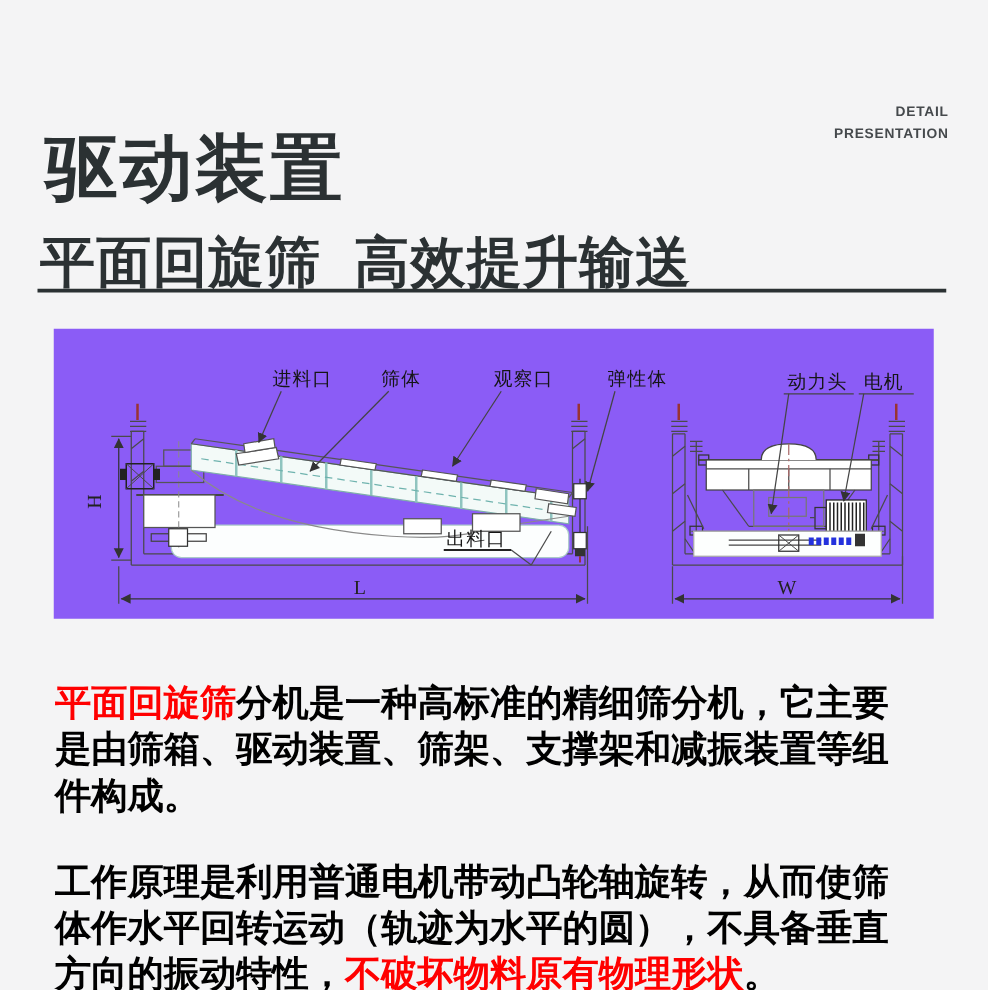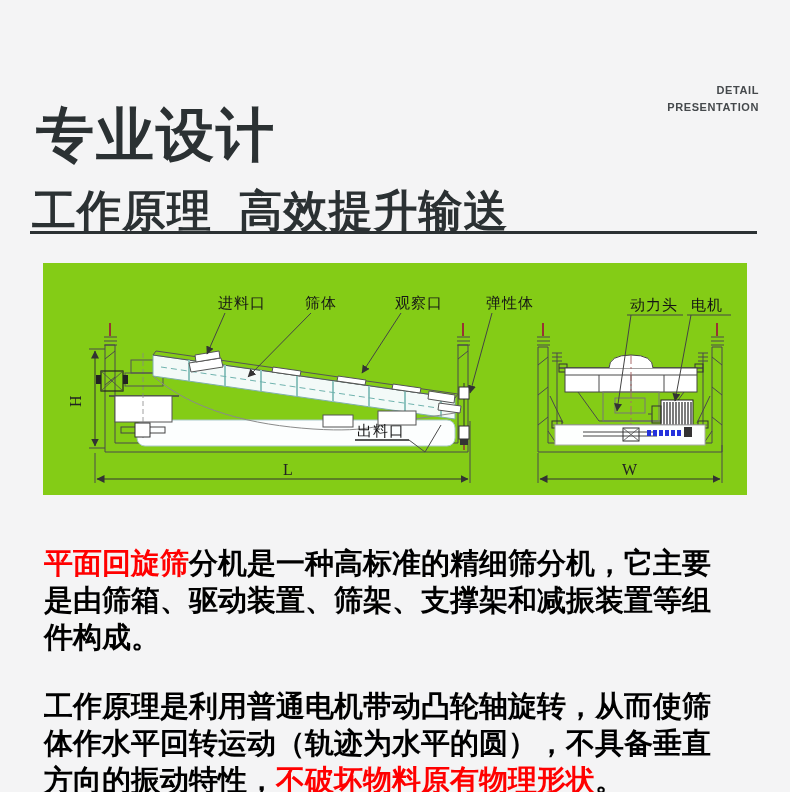--- a/index.html
+++ b/index.html
@@ -22,45 +22,45 @@
     position:absolute;right:31px;top:82px;text-align:right;
     font-size:11px;font-weight:700;color:#45494c;line-height:17px;
     letter-spacing:0.6px;
   }
   .divider{
     position:absolute;left:30px;top:231px;width:727px;height:3px;
     background:#2b3133;
   }
   .diagram-panel{
     position:absolute;left:43px;top:263px;width:704px;height:232px;
-    background:#84cc16;
+    background:#8b5cf6;
   }
   .para{
     position:absolute;left:44px;width:682px;
     font-size:29px;font-weight:700;color:#000000;
     line-height:37px;word-break:break-all;white-space:pre-wrap;
   }
   .para-1{top:516px;}
   .para-2{top:659px;}
   .red{color:#ff0000;text-align:center;}
   svg text{font-family:"Liberation Sans","DejaVu Sans",sans-serif;}
   svg .dim{font-family:"Liberation Serif","DejaVu Serif",serif;font-size:16px;fill:#222;}
   svg .lbl{font-size:15px;fill:#151515;letter-spacing:1px;}
 </style>
 </head>
 <body>
 
-<h1 class="page-title">专业设计</h1>
+<h1 class="page-title">驱动装置</h1>
 
 <div class="detail-tag">
   <div>DETAIL</div>
   <div>PRESENTATION</div>
 </div>
 
-<h2 class="page-subtitle">工作原理  高效提升输送</h2>
+<h2 class="page-subtitle">平面回旋筛  高效提升输送</h2>
 
 <div class="divider"></div>
 
 <div class="diagram-panel">
 <svg width="704" height="232" viewBox="0 0 704 232">
   <defs>
     <marker id="arr" markerWidth="9" markerHeight="9" refX="7.5" refY="4" orient="auto-start-reverse">
       <path d="M0,0 L8,4 L0,8 z" fill="#333"></path>
     </marker>
   </defs>

